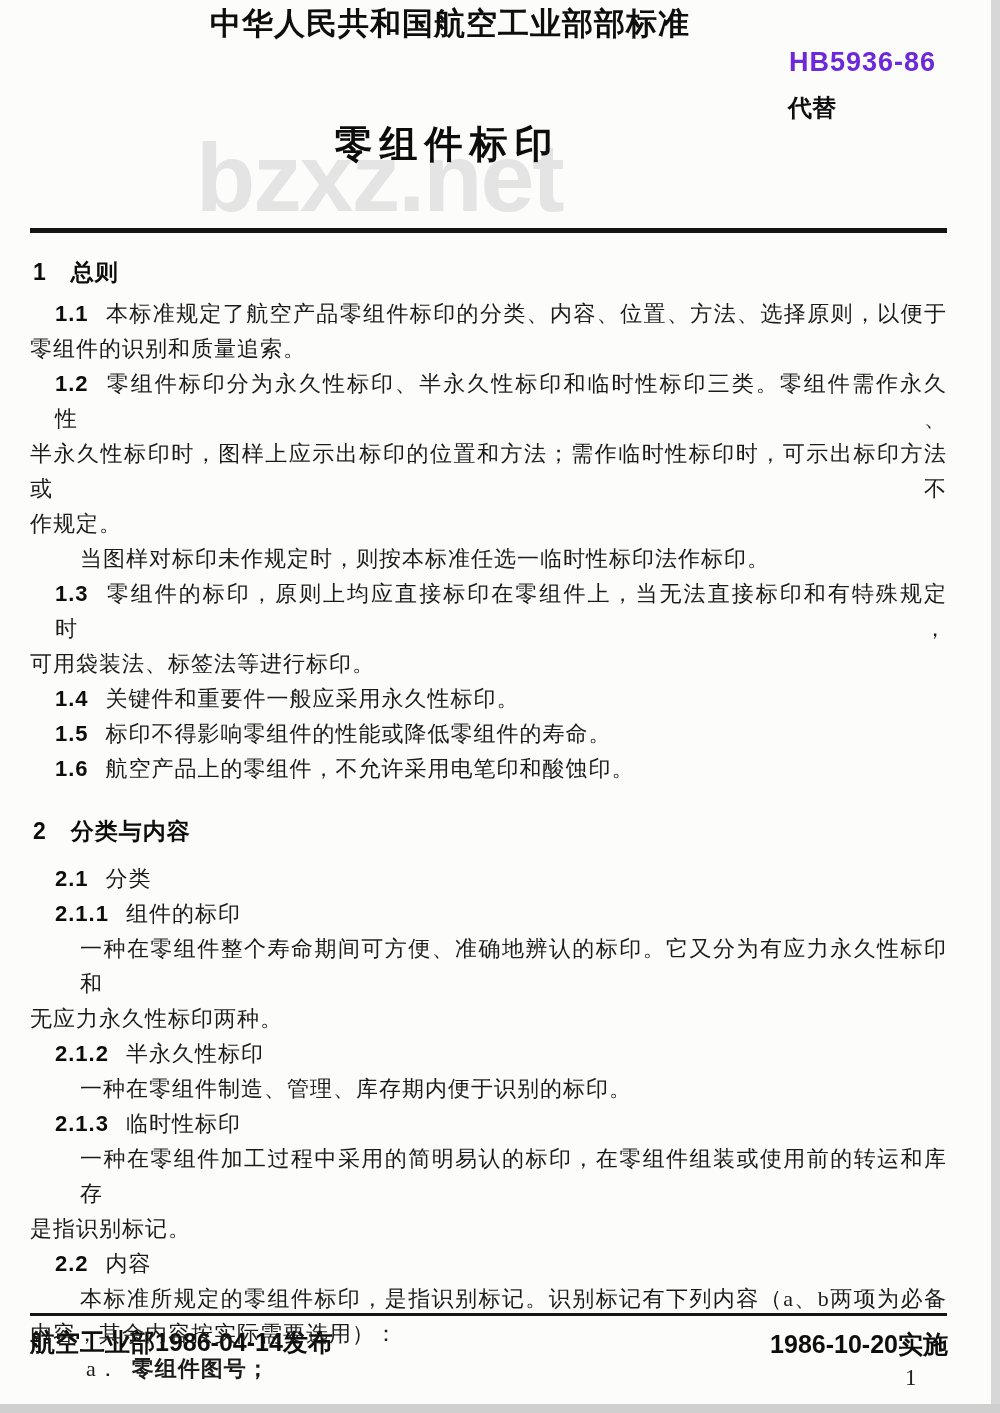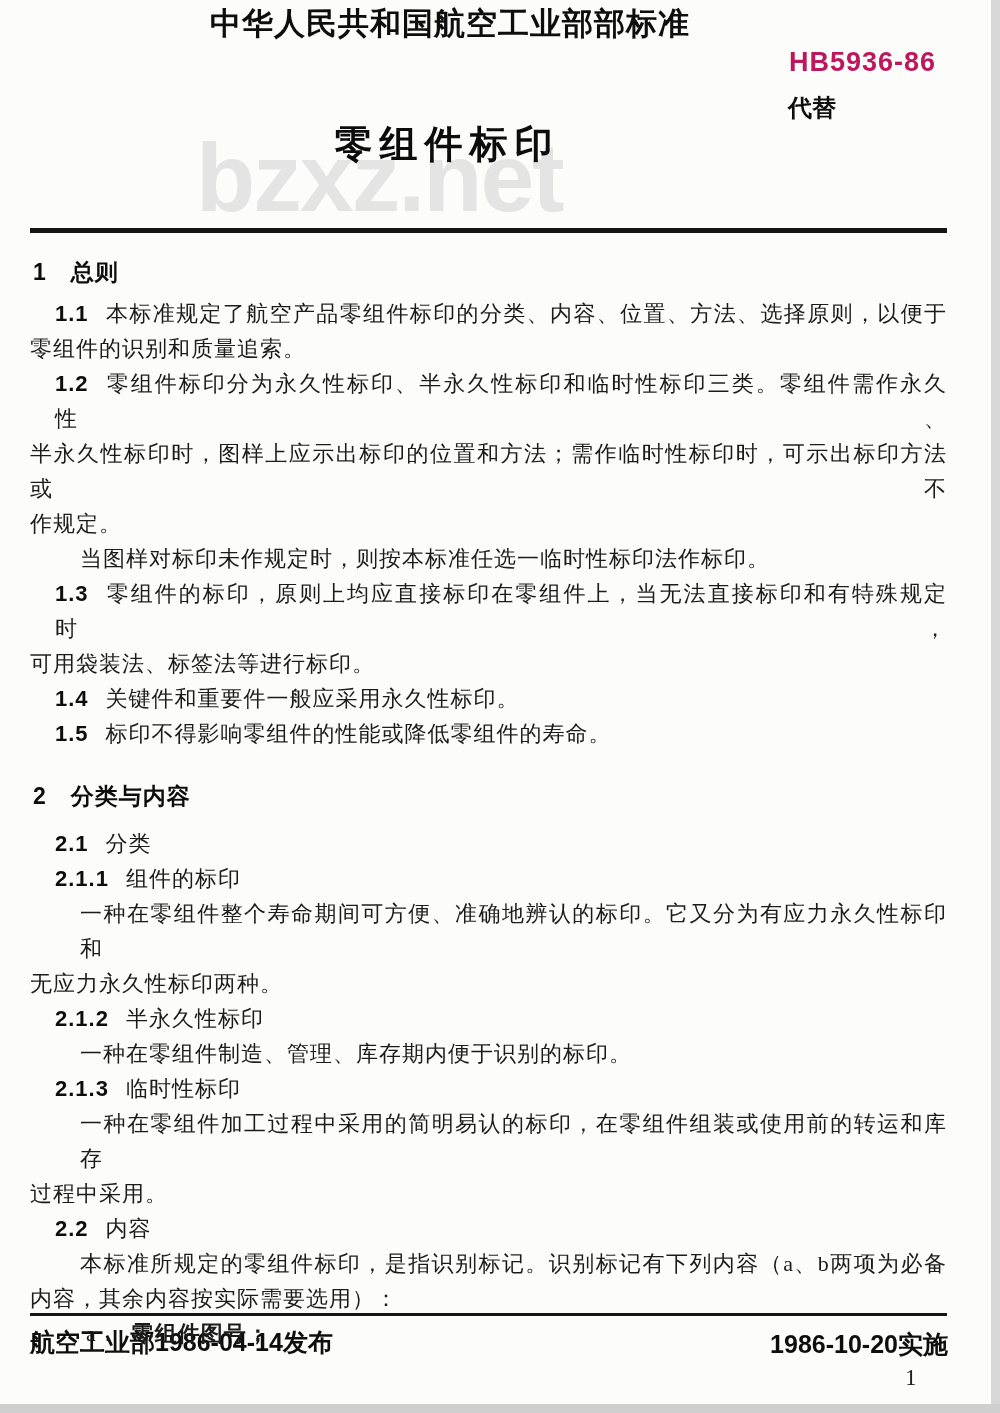--- a/index.html
+++ b/index.html
@@ -37,21 +37,21 @@
     font-size: 31px;
     letter-spacing: 1px;
     color: #0e0e0e;
   }
   .std-number {
     position: absolute; top: 47px; left: 789px;
     font-family: "Liberation Sans", sans-serif;
     font-weight: 700;
     font-size: 27px;
     letter-spacing: 1px;
-    color: #be185d;
+    color: #6d28d9;
   }
   .supersedes {
     position: absolute; top: 92px; left: 788px;
     font-family: "Liberation Sans", sans-serif;
     font-weight: 700;
     font-size: 24px;
     color: #0e0e0e;
   }
   .watermark {
     position: absolute; top: 122px; left: 196px;
@@ -172,35 +172,36 @@
     <div class="ln clause fill"><span class="num">1.2</span><span>零组件标印分为永久性标印、半永久性标印和临时性标印三类。零组件需作永久性、</span></div>
     <div class="ln cont fill"><span>半永久性标印时，图样上应示出标印的位置和方法；需作临时性标印时，可示出标印方法或不</span></div>
     <div class="ln cont"><span>作规定。</span></div>
     <div class="ln indent"><span>当图样对标印未作规定时，则按本标准任选一临时性标印法作标印。</span></div>
 
     <div class="ln clause fill"><span class="num">1.3</span><span>零组件的标印，原则上均应直接标印在零组件上，当无法直接标印和有特殊规定时，</span></div>
     <div class="ln cont"><span>可用袋装法、标签法等进行标印。</span></div>
 
     <div class="ln clause"><span class="num">1.4</span><span>关键件和重要件一般应采用永久性标印。</span></div>
     <div class="ln clause"><span class="num">1.5</span><span>标印不得影响零组件的性能或降低零组件的寿命。</span></div>
+    <div class="ln clause"><span class="num">1.6</span><span>航空产品上的零组件，不允许采用电笔印和酸蚀印。</span></div>
 
     <div class="ln h1 sp2"><span class="num">2</span><span>分类与内容</span></div>
 
     <div class="ln clause sp3"><span class="num">2.1</span><span>分类</span></div>
 
     <div class="ln clause"><span class="num">2.1.1</span><span>组件的标印</span></div>
     <div class="ln indent fill"><span>一种在零组件整个寿命期间可方便、准确地辨认的标印。它又分为有应力永久性标印和</span></div>
     <div class="ln cont"><span>无应力永久性标印两种。</span></div>
 
     <div class="ln clause"><span class="num">2.1.2</span><span>半永久性标印</span></div>
     <div class="ln indent"><span>一种在零组件制造、管理、库存期内便于识别的标印。</span></div>
 
     <div class="ln clause"><span class="num">2.1.3</span><span>临时性标印</span></div>
     <div class="ln indent fill"><span>一种在零组件加工过程中采用的简明易认的标印，在零组件组装或使用前的转运和库存</span></div>
-    <div class="ln cont"><span>过程中采用。</span></div>
+    <div class="ln cont"><span>是指识别标记。</span></div>
 
     <div class="ln clause"><span class="num">2.2</span><span>内容</span></div>
     <div class="ln indent fill"><span>本标准所规定的零组件标印，是指识别标记。识别标记有下列内容（a、b两项为必备</span></div>
     <div class="ln cont"><span>内容，其余内容按实际需要选用）：</span></div>
 
     <div class="ln list"><span class="num">a．</span><span class="bold">零组件图号；</span></div>
 
   </div>
 
   <div class="footer-rule"></div>

